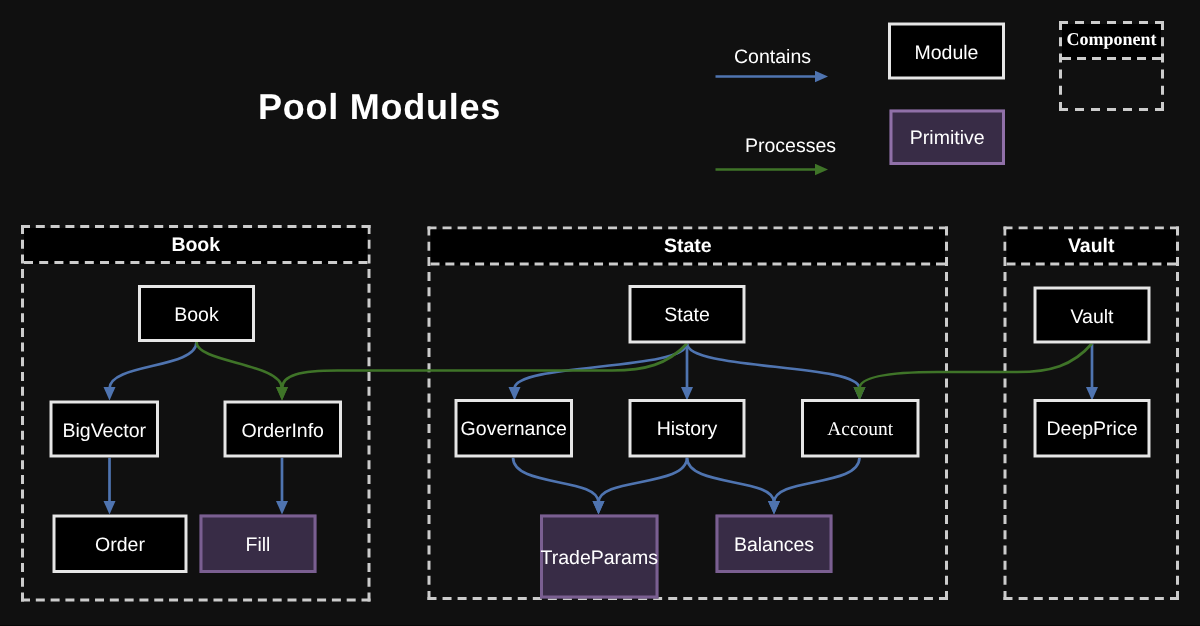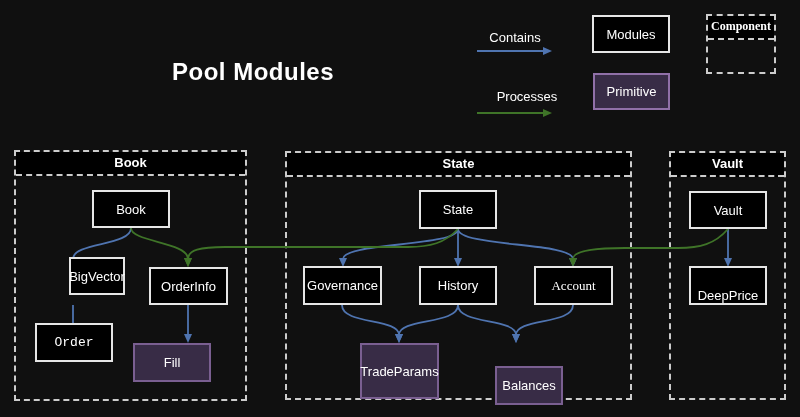--- a/index.html
+++ b/index.html
@@ -50,49 +50,49 @@
   .g-book{left:14px;top:150px;width:233px;height:251px;}
   .g-state{left:285px;top:151px;width:347px;height:249px;}
   .g-vault{left:669px;top:151px;width:117px;height:249px;}
   .node{
     position:absolute;background:var(--node-fill);border:2px solid var(--node-border);
     display:flex;align-items:center;justify-content:center;font-size:13px;
     box-sizing:border-box;z-index:2;
   }
   .node.prim{background:var(--prim-fill);border-color:#7a5f91;}
   .n-book{left:92px;top:190px;width:78px;height:38px;}
-  .n-bigvector{left:33px;top:257px;width:56px;height:38px;margin-left:36px;}
+  .n-bigvector{left:33px;top:267px;width:73px;height:38px;}
   .n-orderinfo{left:149px;top:267px;width:79px;height:38px;}
-  .n-order{left:35px;top:323px;width:78px;height:39px;font-family:Liberation Mono, monospace;}
+  .n-order{left:35px;top:343px;width:90px;height:39px;}
   .n-fill{left:133px;top:343px;width:78px;height:39px;}
   .n-state{left:419px;top:190px;width:78px;height:39px;}
   .n-governance{left:303px;top:266px;width:79px;height:39px;}
   .n-history{left:419px;top:266px;width:78px;height:39px;}
   .n-account{left:534px;top:266px;width:79px;height:39px;font-family:Liberation Serif, serif;}
   .n-tradeparams{left:360px;top:343px;width:79px;height:56px;}
-  .n-balances{left:495px;top:343px;width:68px;height:39px;margin-top:23px;}
+  .n-balances{left:477px;top:343px;width:78px;height:39px;}
   .n-vault{left:689px;top:191px;width:78px;height:38px;}
-  .n-deepprice{left:689px;top:266px;width:78px;height:39px;align-items:flex-end;}
+  .n-deepprice{left:689px;top:266px;width:78px;height:39px;}
   svg.edges{position:absolute;left:0;top:0;z-index:1;pointer-events:none;}
   .e-blue{stroke:var(--contains);stroke-width:1.8;fill:none;}
   .e-green{stroke:var(--processes);stroke-width:1.8;fill:none;}
   .mk-blue{fill:var(--contains);}
   .mk-green{fill:var(--processes);}
 </style>
 </head>
 <body>
 
 <div class="canvas">
 
   <div class="title">Pool Modules</div>
 
   <div class="legend-label" style="left:475px;top:30px;">Contains</div>
   <div class="legend-label" style="left:487px;top:89px;">Processes</div>
   <div class="lg-module">
-    <span>Modules</span>
+    <span>Module</span>
   </div>
   <div class="lg-primitive">
     <span>Primitive</span>
   </div>
   <div class="lg-component">
     <div class="hd">Component</div>
   </div>
 
   <div class="group g-book">
     <div class="ghd">Book</div>

